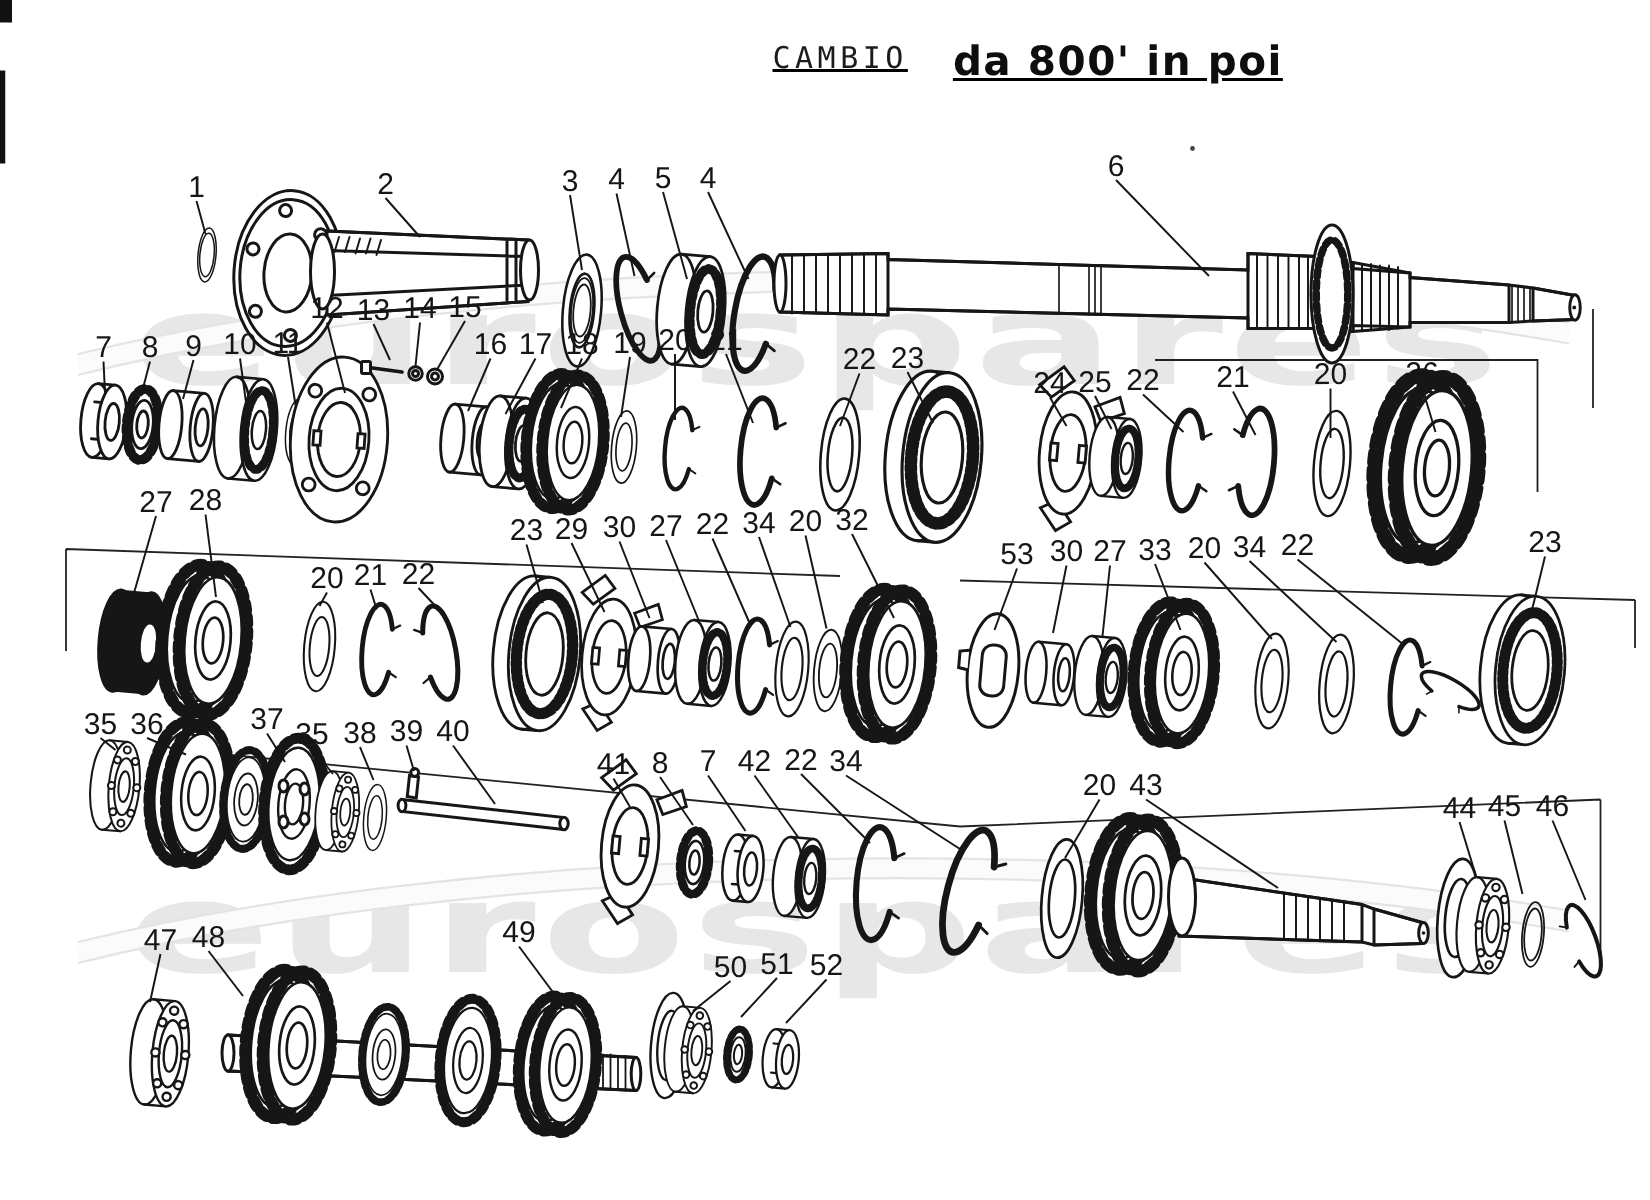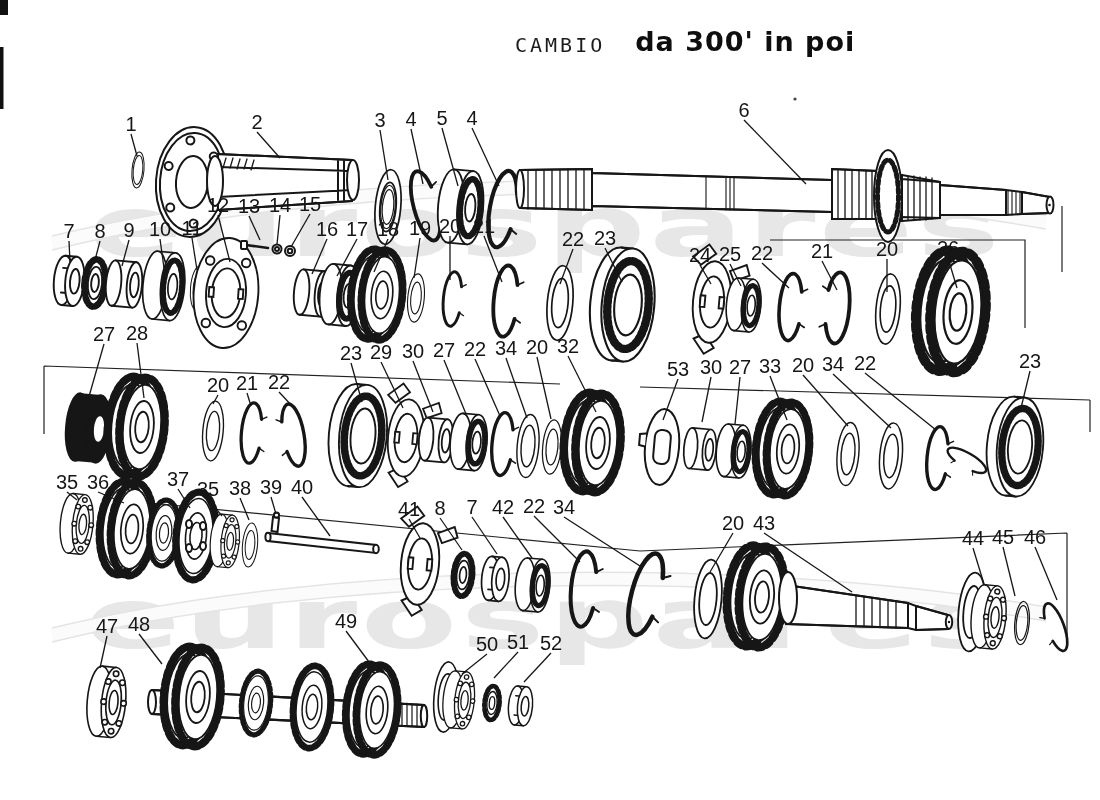--- a/index.html
+++ b/index.html
@@ -1,31 +1,31 @@
 <!DOCTYPE html>
 <html><head>
 <meta charset="utf-8">
 <style>
   html,body{margin:0;padding:0;background:#ffffff;}
   .page{position:relative;width:1100px;height:800px;background:#fff;overflow:hidden;
         font-family:"Liberation Sans",sans-serif;}
-  .title{position:absolute;top:26px;left:515px;display:flex;align-items:flex-end;gap:30px;}
+  .title{position:absolute;top:26px;left:515px;display:flex;align-items:flex-start;gap:30px;text-decoration:underline;}
   .t-model{font-family:"DejaVu Sans Mono",monospace;font-size:20px;letter-spacing:3px;color:#1c1c1c;}
   .t-variant{font-family:"DejaVu Sans",sans-serif;font-weight:bold;font-size:27px;letter-spacing:1px;color:#0e0e0e;}
   svg text.wm{font-family:"DejaVu Sans",sans-serif;font-weight:bold;letter-spacing:2px;}
   #callout-layer text{font-family:"Liberation Sans",sans-serif;}
 </style>
 </head>
 <body>
 
 <div class="page">
 
   <div class="title">
     <span class="t-model">CAMBIO</span>
-    <span class="t-variant">da 300' in poi</span>
+    <span class="t-variant">da 800' in poi</span>
   </div>
 
   <svg id="diagram-svg" width="1100" height="800" viewBox="0 0 1100 800">
 
     <g>
       <text class="wm" x="88" y="256" font-size="84" fill="#e7e7e7" textLength="915" lengthAdjust="spacingAndGlyphs">eurospares</text>
       <path d="M52,243 C320,176 740,168 1046,222" stroke="#fbfbfb" stroke-width="13" fill="none"></path>
       <path d="M52,236 C320,170 740,162 1046,215" stroke="#e4e4e4" stroke-width="1.5" fill="none"></path>
       <path d="M52,250 C320,183 740,175 1046,229" stroke="#e4e4e4" stroke-width="1.5" fill="none"></path>
     </g>

